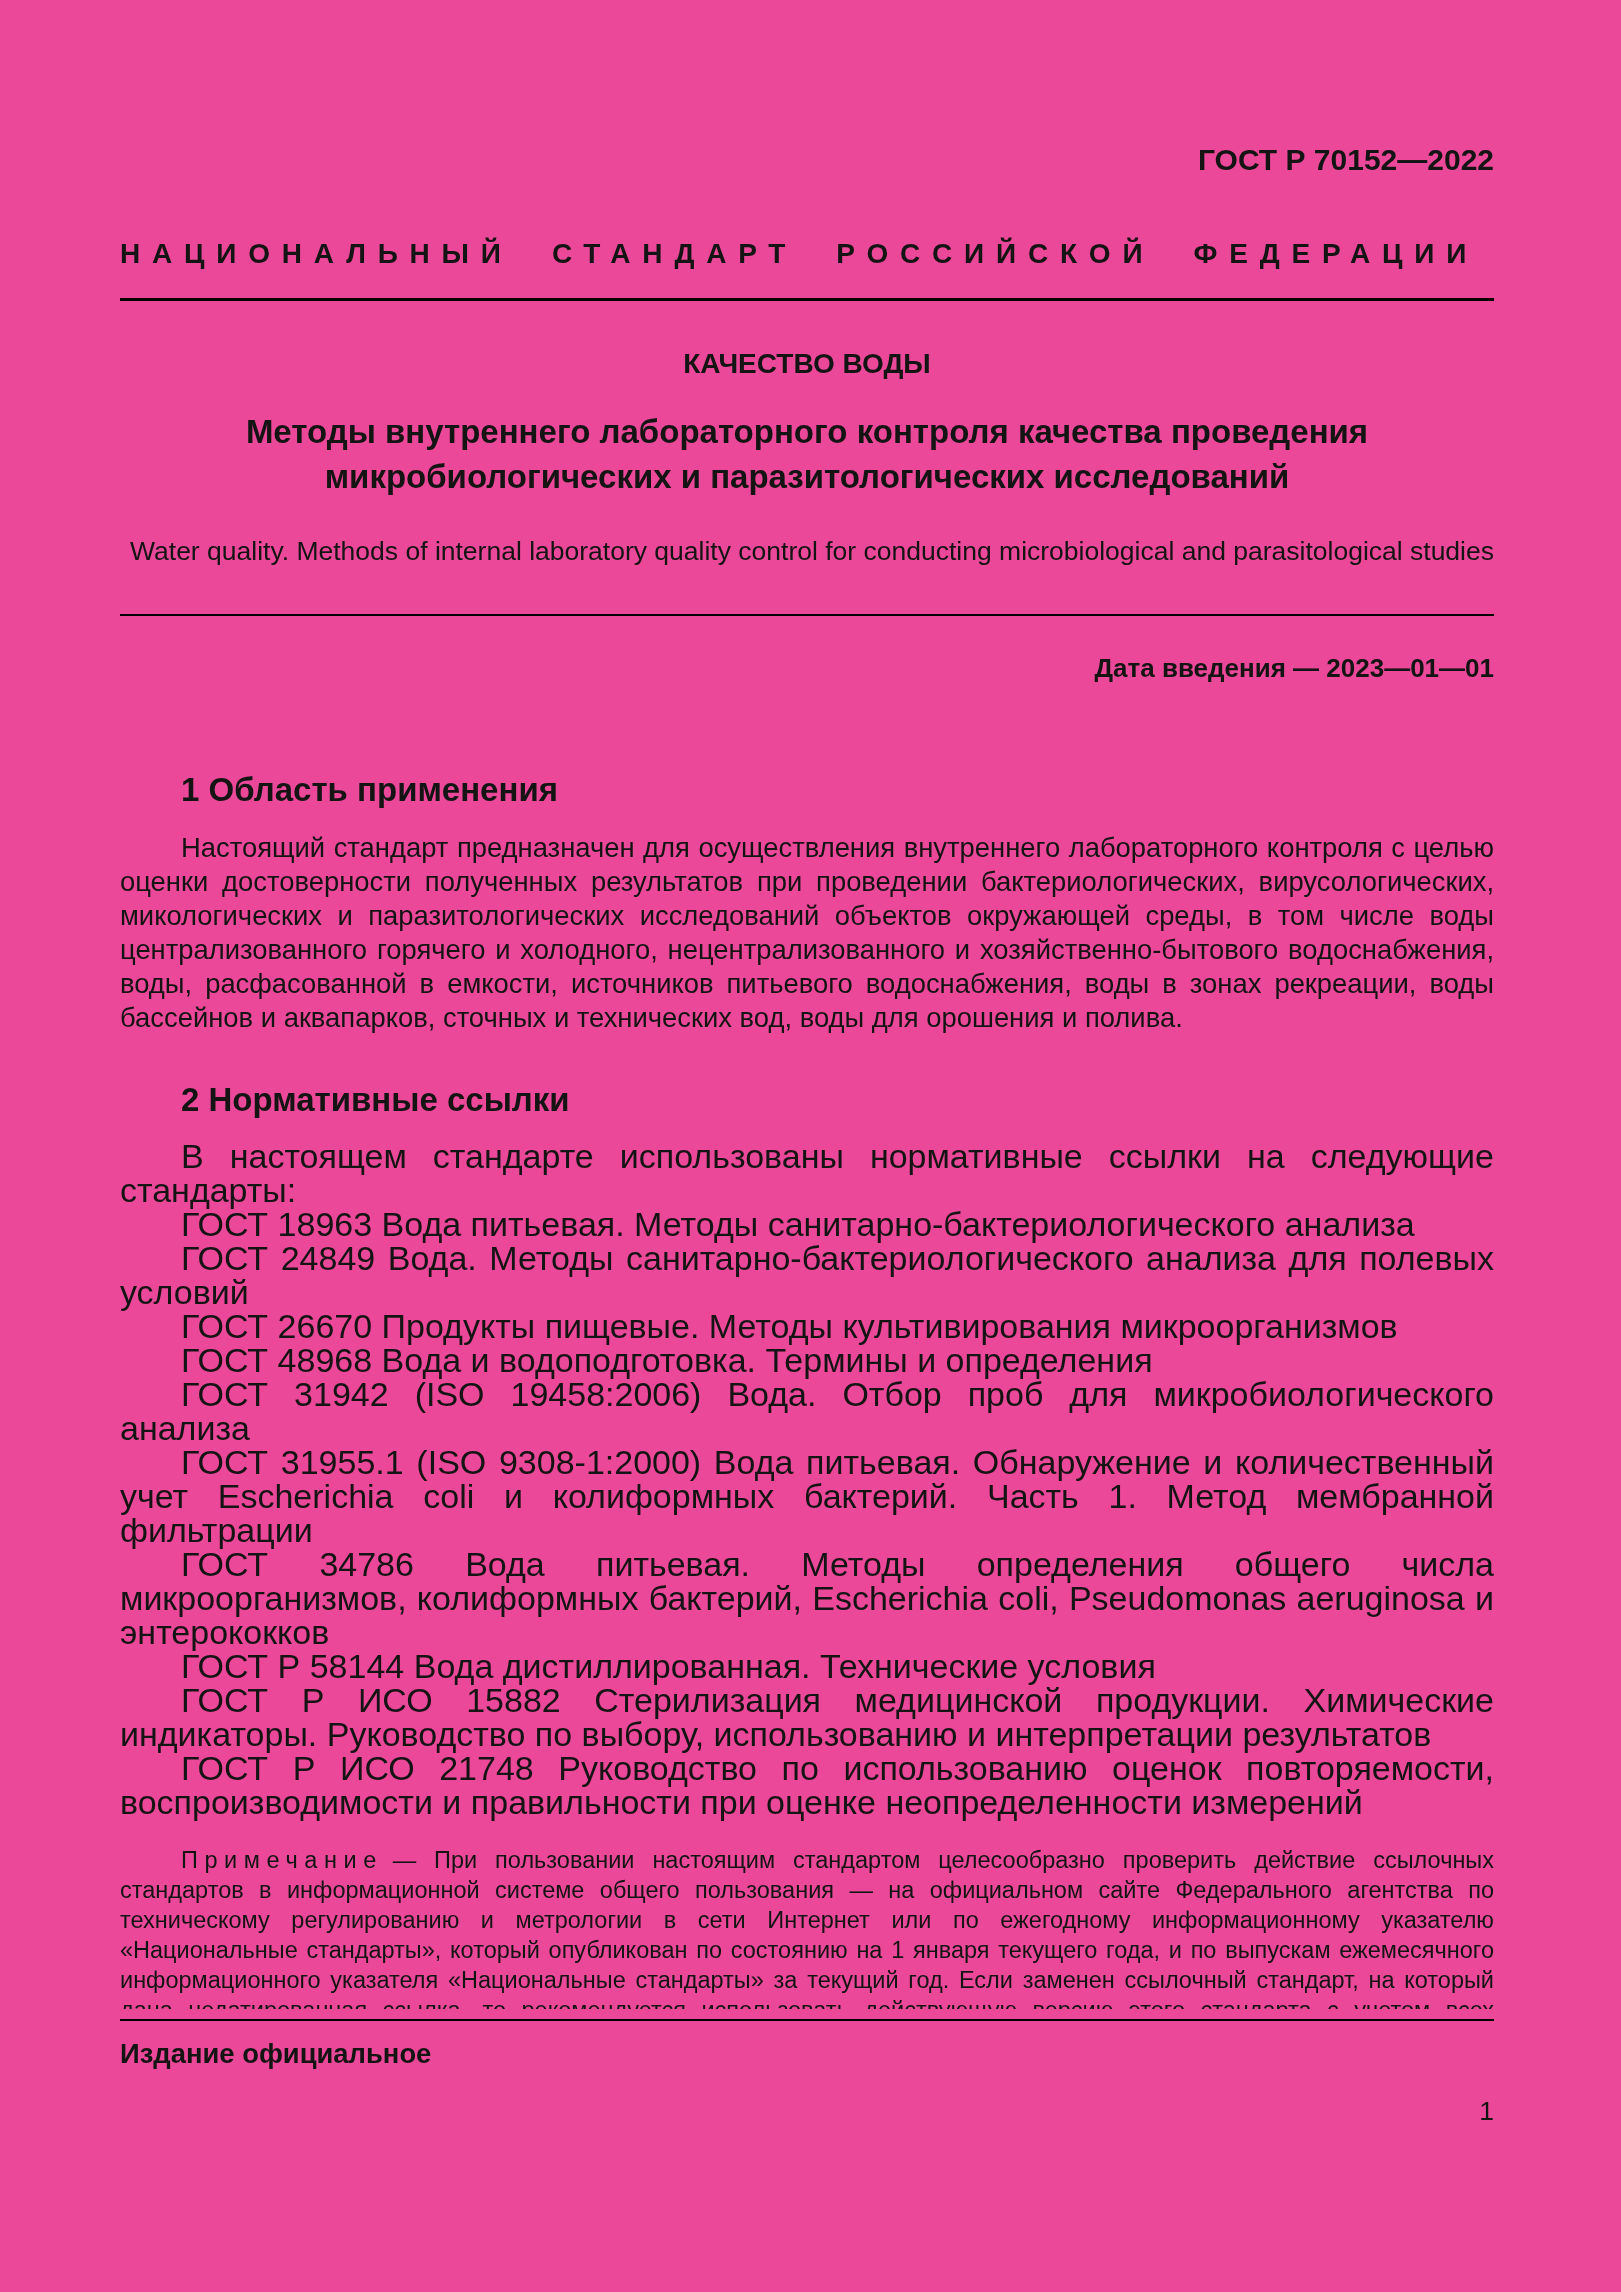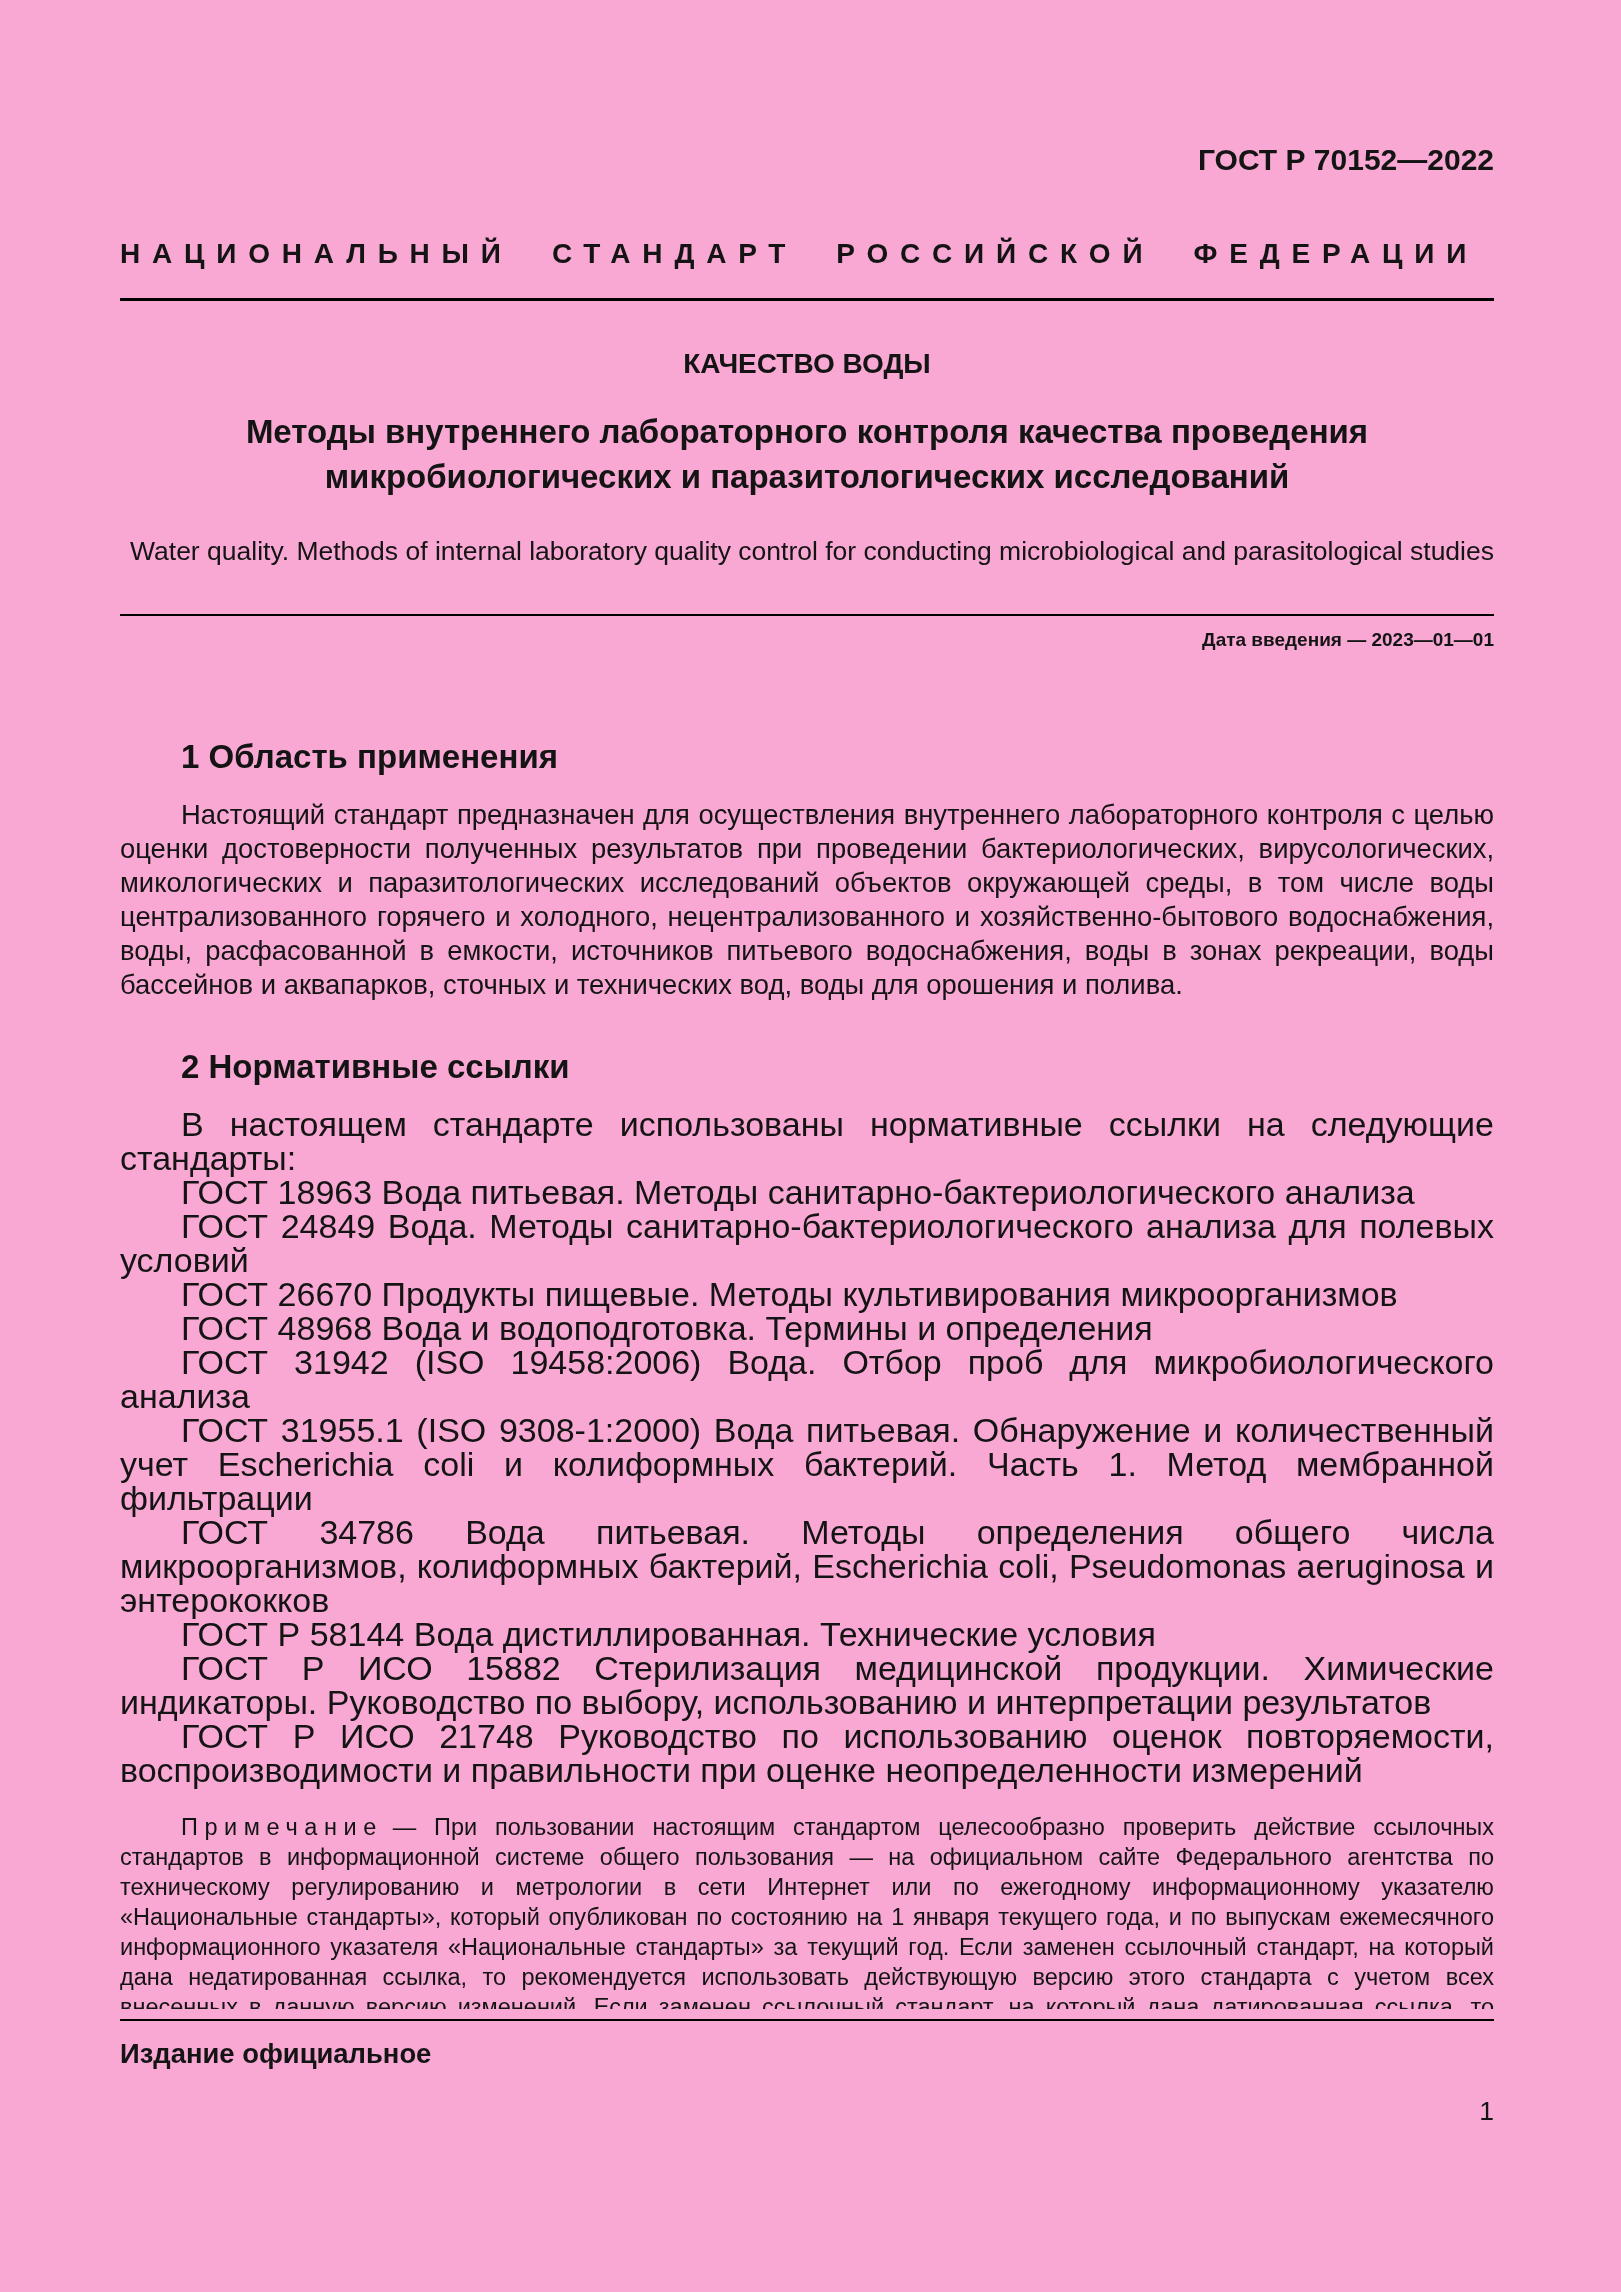--- a/index.html
+++ b/index.html
@@ -5,21 +5,21 @@
   html, body {
     margin: 0;
     padding: 0;
     background: #ffffff;
   }
   .page {
     position: relative;
     width: 1621px;
     height: 2293px;
     margin: 0 auto;
-    background: #f9a8d4;
+    background: #ec4899;
     color: #141414;
     font-family: "Liberation Sans", sans-serif;
     box-sizing: border-box;
     padding: 142px 127px 0 120px;
     overflow: hidden;
   }
   .content {
     height: 1867px;
     overflow: hidden;
   }
@@ -60,24 +60,24 @@
     line-height: 1.35;
   }
   .title-en {
     margin-top: 35px;
     text-align: right;
     font-size: 26.5px;
     line-height: 1.3;
   }
   .abstract-divider { margin-top: 45px; }
   .effective-date {
-    margin-top: 12px;
+    margin-top: 36px;
     text-align: right;
     font-weight: bold;
-    font-size: 19px;
+    font-size: 26px;
     line-height: 1.25;
   }
   .section-heading {
     margin: 45px 0 0 0;
     padding-left: 61px;
     font-weight: bold;
     font-size: 33px;
     line-height: 1.2;
   }
   .section-heading.first { margin-top: 86px; }

